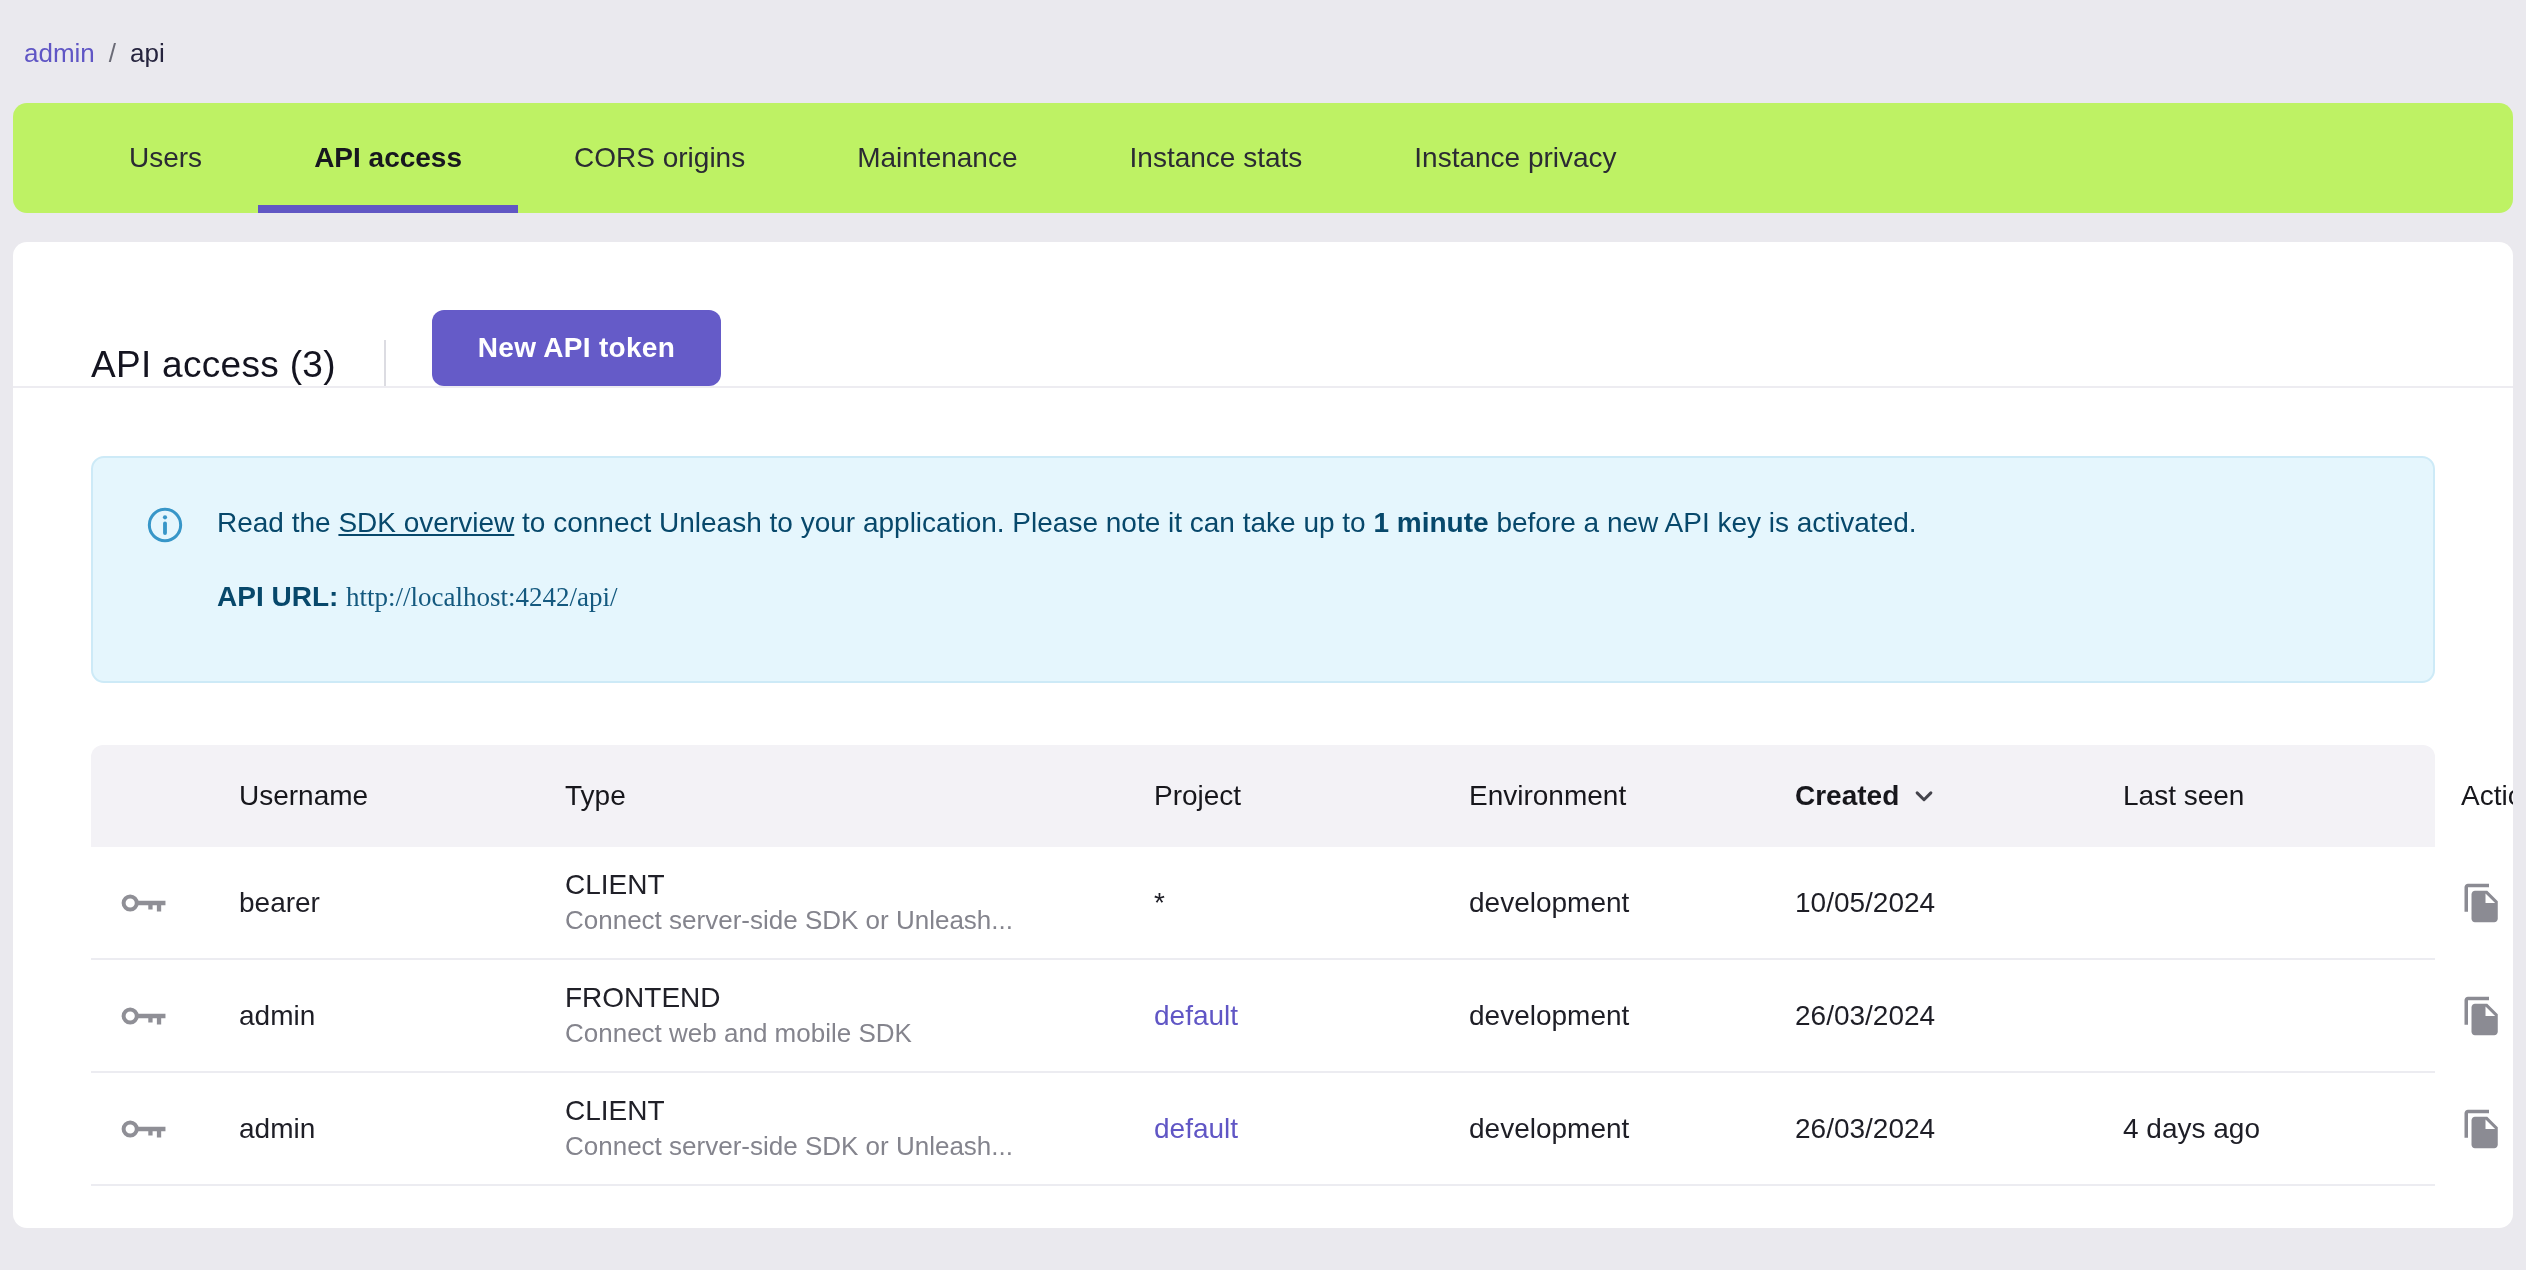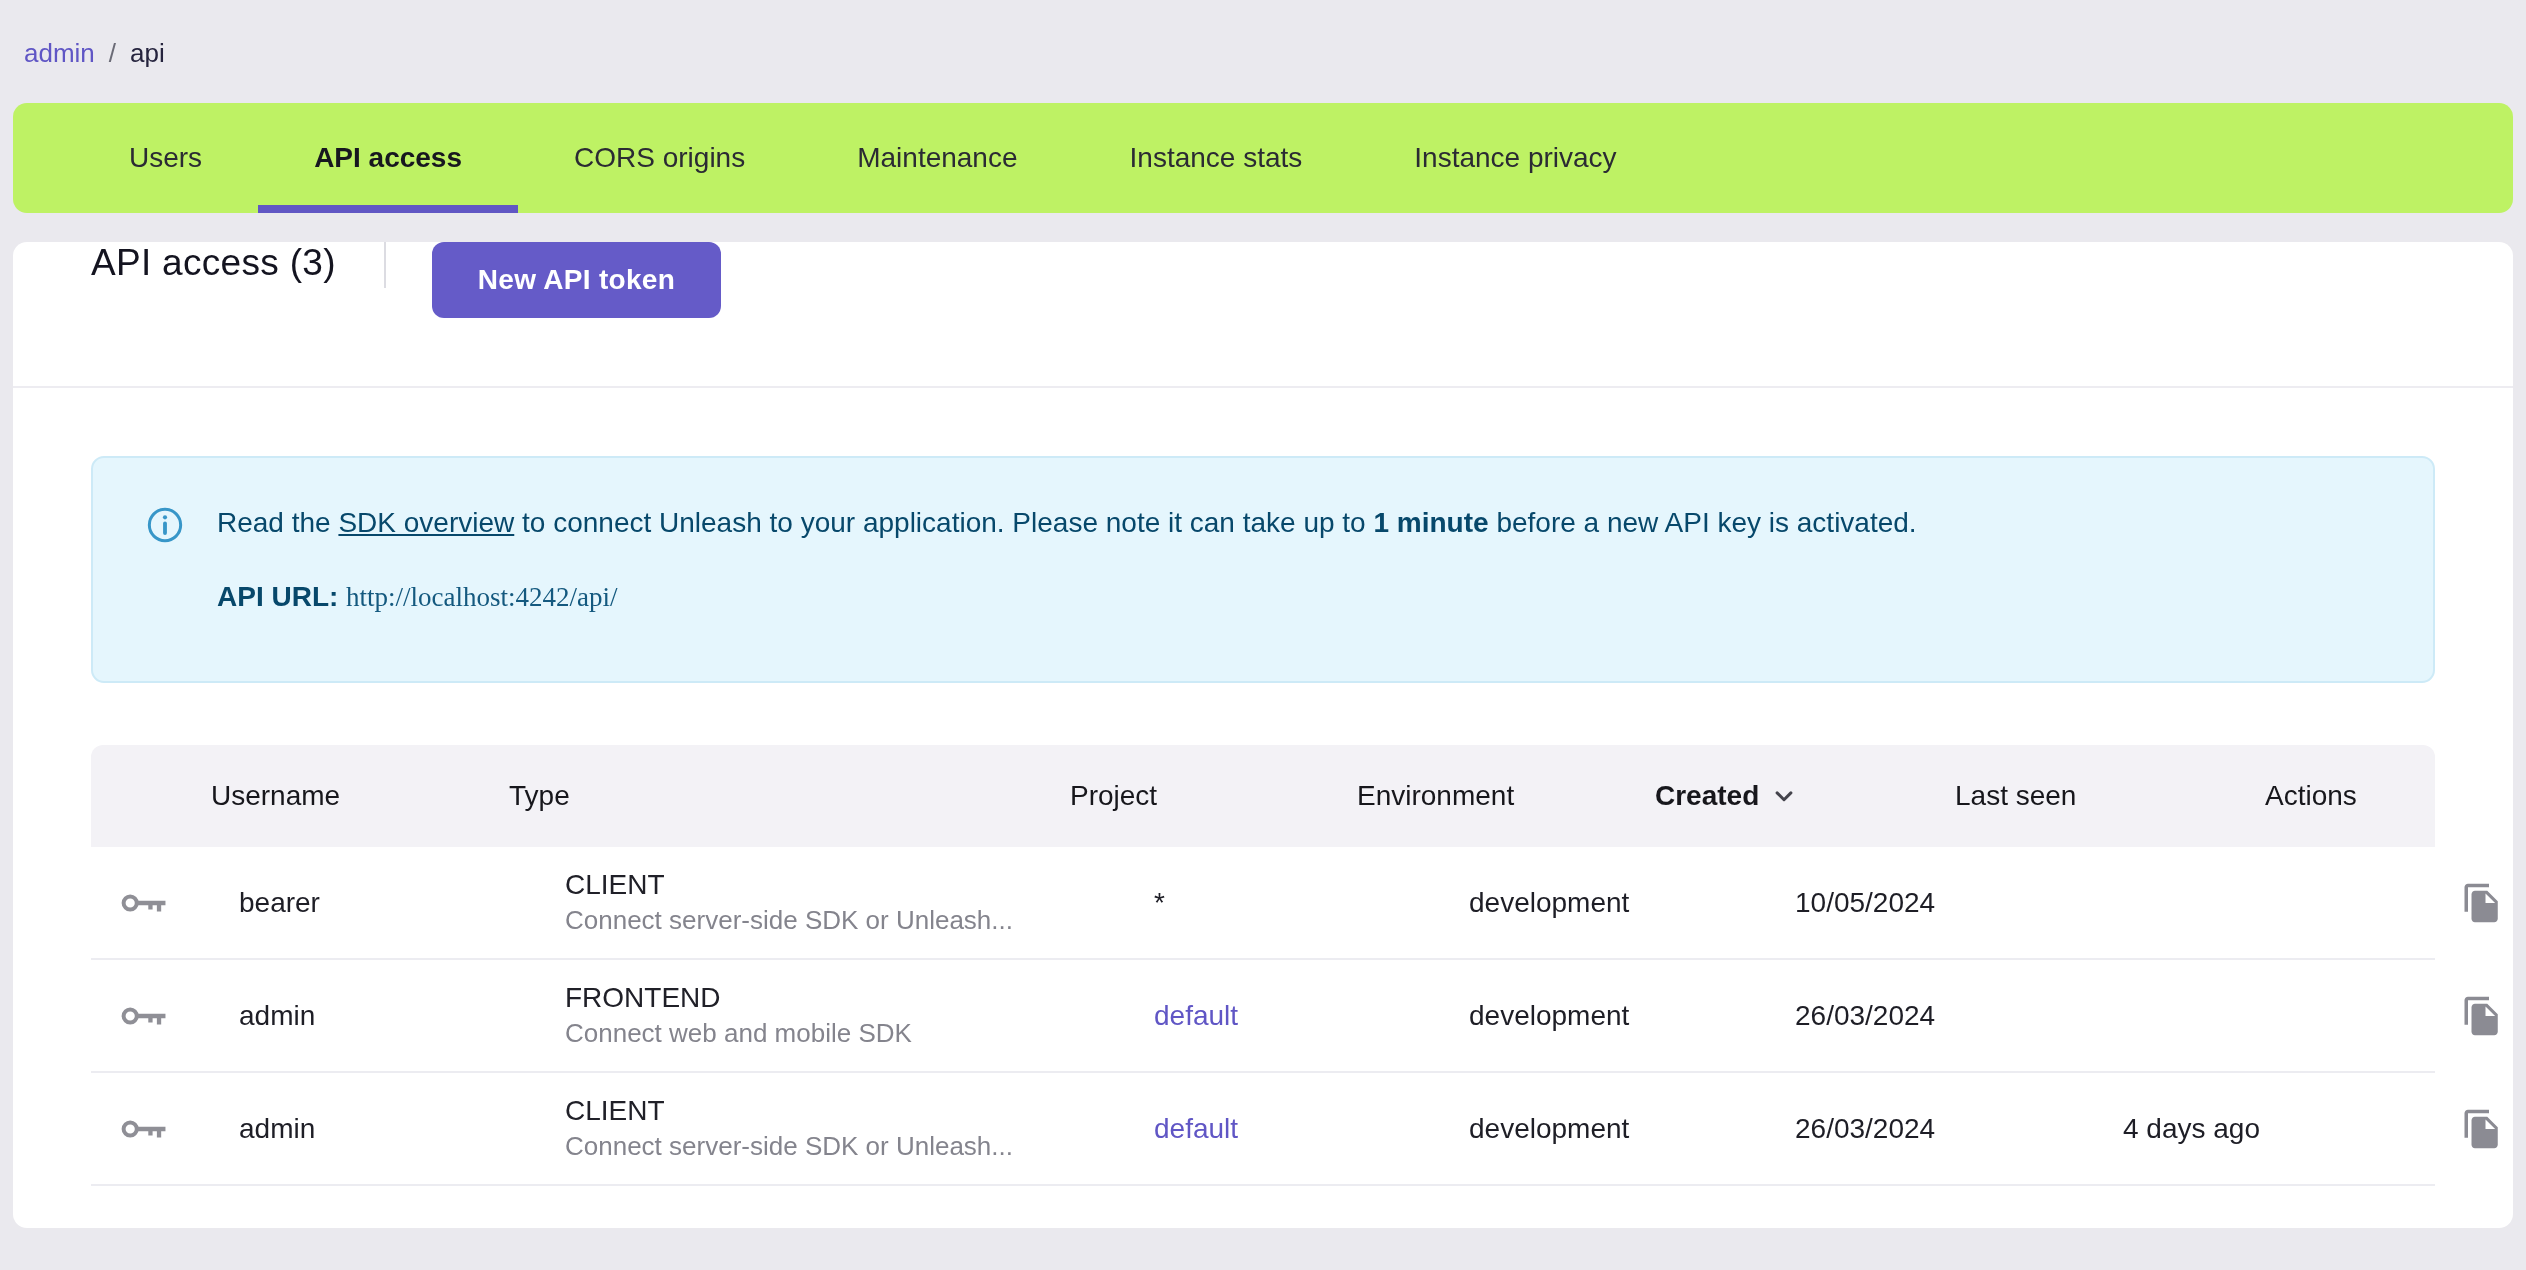--- a/index.html
+++ b/index.html
@@ -29,21 +29,21 @@
   .tab.active { font-weight: 700; color: #17171f; }
   .tab.active::after {
     content: ""; position: absolute; left: 0; right: 0; bottom: 0;
     height: 8px; background: #6157c4;
   }
 
   
   .main-card { margin: 29px 13px 0; background: #ffffff; border-radius: 14px; height: 986px; overflow: hidden; }
 
   .card-header {
-    display: flex; align-items: flex-start; height: 146px;
+    display: flex; align-items: flex-end; height: 146px;
     padding: 0 52px 0 78px; border-bottom: 2px solid #edecf1;
   }
   .page-title { font-size: 37px; font-weight: 400; color: #141420; letter-spacing: 0.3px; }
 
   .search-wrap { margin-left: auto; position: relative; width: 800px; height: 72px; }
   .search-input {
     width: 100%; height: 100%; border: 2px solid #90909a; border-radius: 40px;
     background: #fbfbfd; padding: 0 30px 0 90px; font-size: 28px; color: #333;
     outline: none; font-family: "Liberation Sans", sans-serif;
   }
@@ -73,21 +73,21 @@
 
   
   .table { margin: 62px 78px 0; }
   .thead, .trow {
     display: grid;
     grid-template-columns: 120px 298px 561px 287px 298px 300px 296px 1fr;
     align-items: center;
   }
   .thead {
     height: 102px; background: #f3f2f6; border-radius: 12px 12px 0 0;
-    font-size: 28px; color: #17171c;
+    font-size: 28px; color: #17171c; gap: 28px;
   }
   .th-created { font-weight: 700; display: flex; align-items: center; gap: 10px; cursor: pointer; }
   .sort-icon { width: 30px; height: 30px; color: #44444c; }
   .th-actions { padding-left: 14px; }
 
   .trow { height: 113px; border-bottom: 2px solid #ececf1; font-size: 28px; color: #1e1e26; gap: 28px; }
   .td-icon { display: flex; }
   .key-icon { margin-left: 30px; width: 46px; height: 24px; color: #8f8f96; }
   .type-main { color: #202028; line-height: 1.3; }
   .type-sub { font-size: 26px; color: #84848d; line-height: 1.3; }

